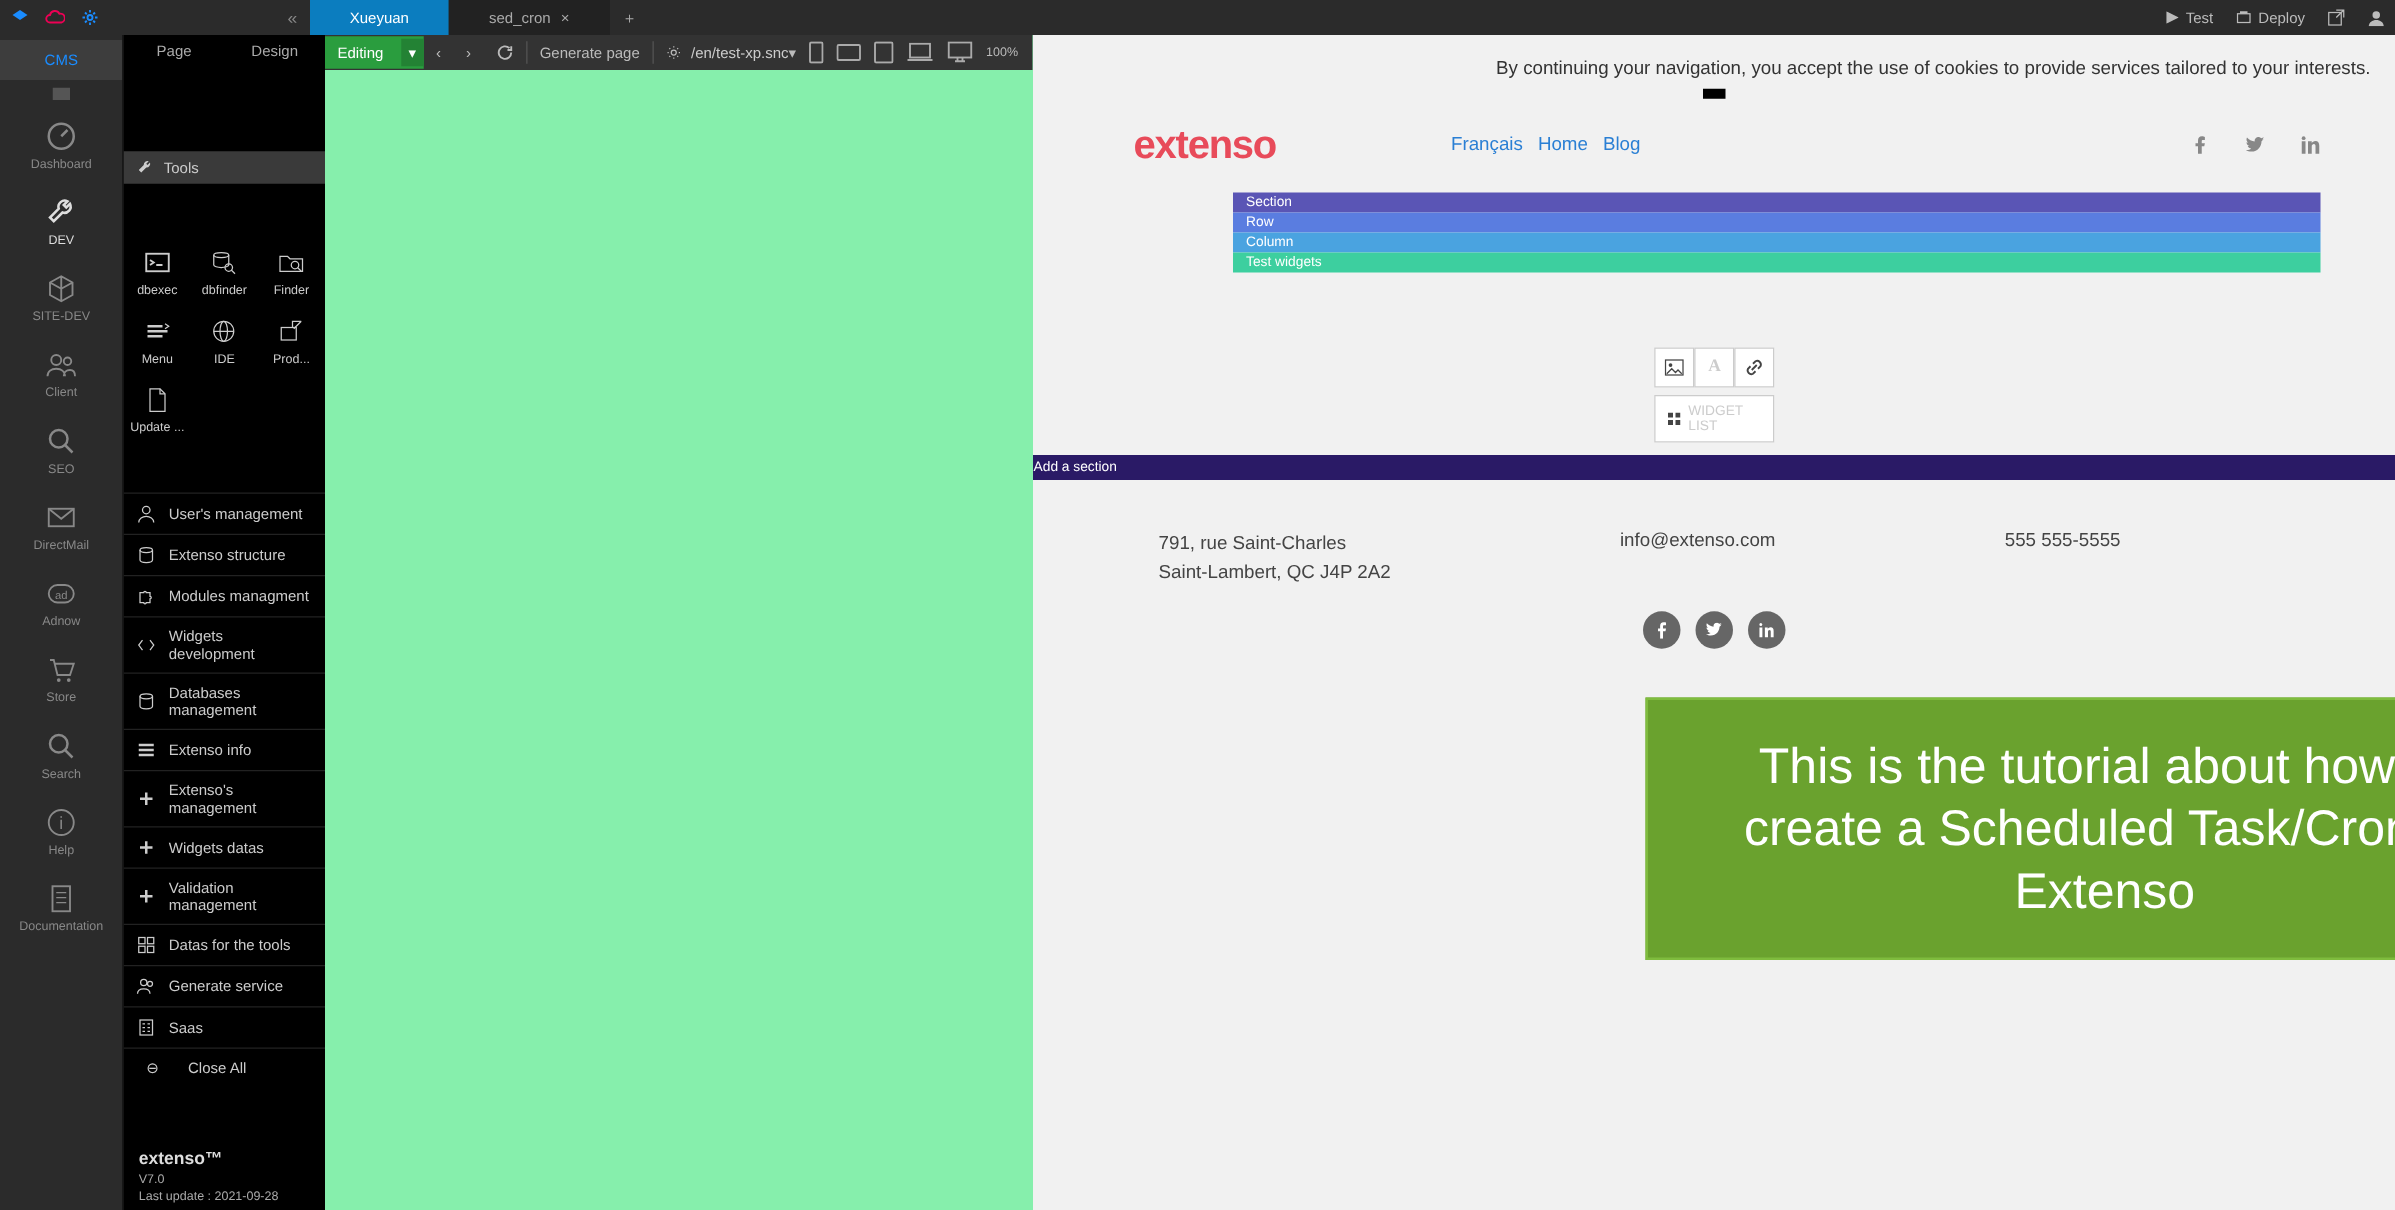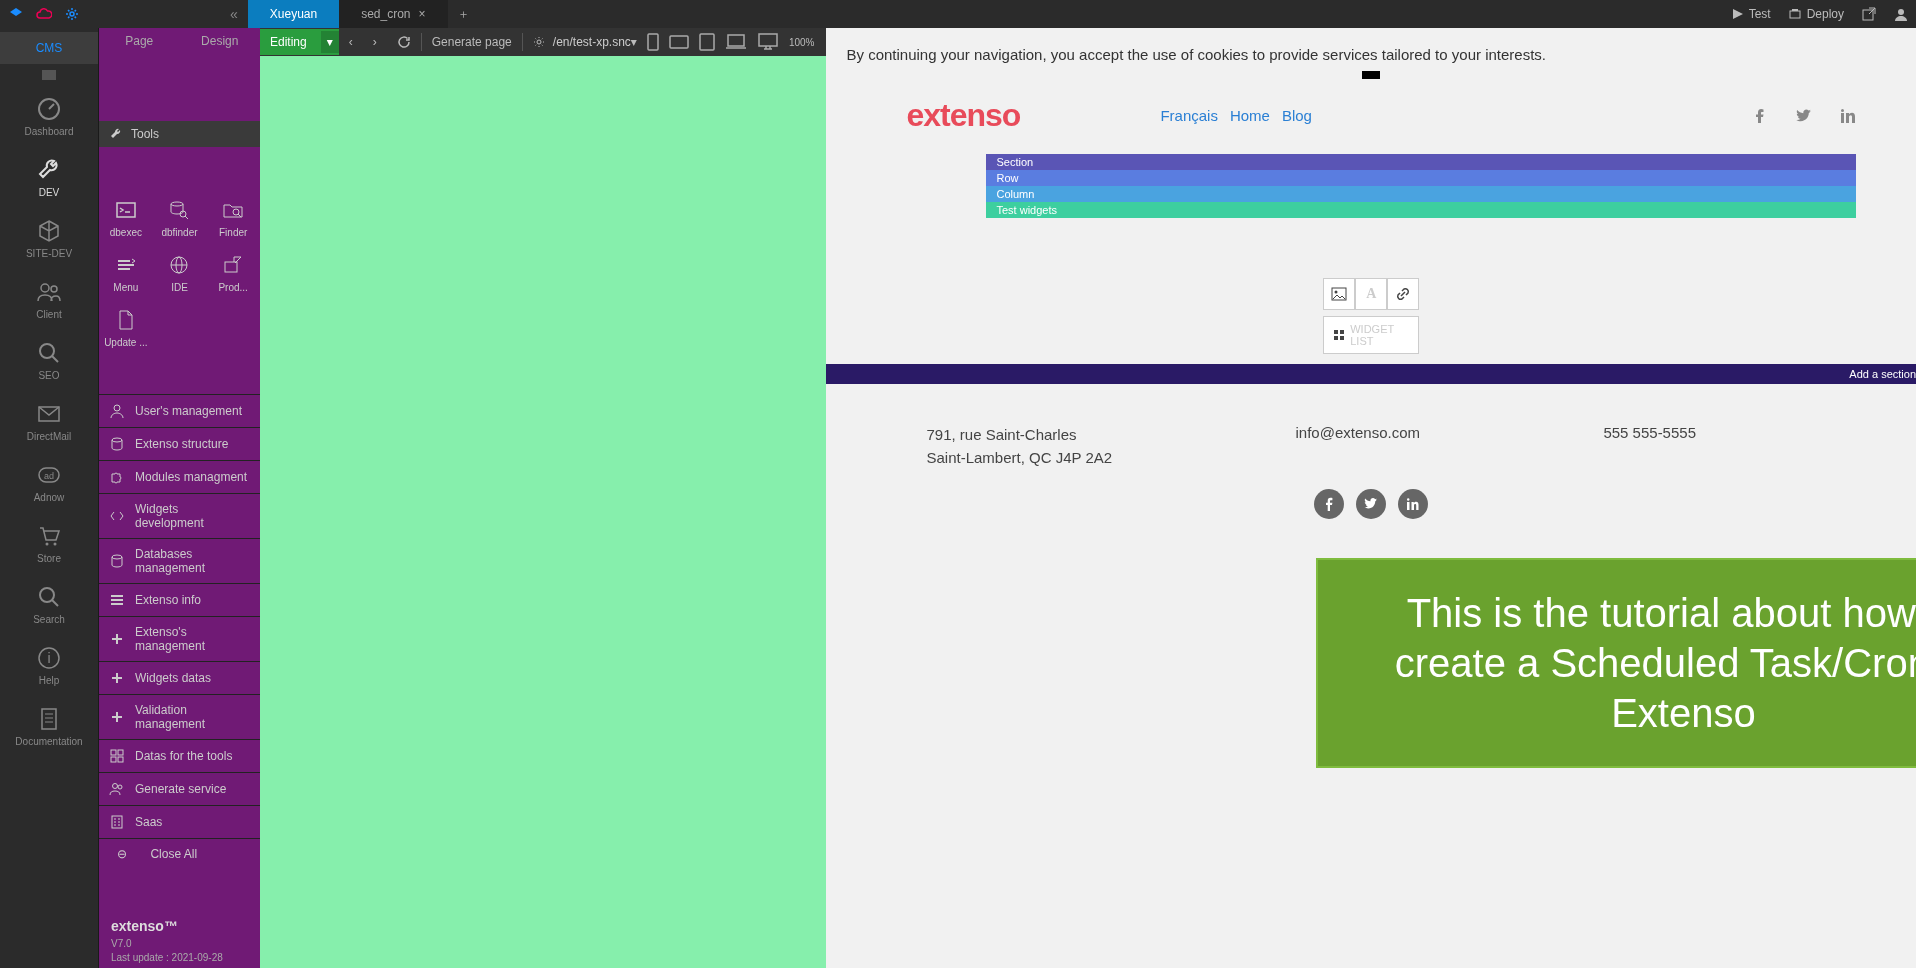--- a/index.html
+++ b/index.html
@@ -4,38 +4,38 @@
 <style>
 * { margin:0; padding:0; box-sizing:border-box; font-family:Arial,Helvetica,sans-serif; }
 body { background:#2b2b2b; color:#ccc; width:1916px; height:968px; overflow:hidden; }
 svg { display:block; }
 
 
 .topbar { height:28px; background:#2b2b2b; display:flex; align-items:center; padding:0 8px; font-size:12px; }
 .topbar .tb-left { display:flex; align-items:center; gap:12px; }
 .topbar .tb-left .ico { width:16px; height:16px; display:flex; align-items:center; justify-content:center; }
 .topbar .tabs { display:flex; margin-left:200px; }
-.topbar .tab { padding:6px 22px; background:#222; color:#aaa; display:flex; align-items:center; gap:8px; font-size:12px; cursor:pointer; }
+.topbar .tab { padding:6px 32px; background:#222; color:#aaa; display:flex; align-items:center; gap:8px; font-size:12px; cursor:pointer; }
 .topbar .tab.active { background:#0b7dbf; color:#fff; }
 .topbar .tab .close { font-size:12px; }
 .topbar .plus { padding:6px 10px; color:#aaa; cursor:pointer; }
 .topbar .tb-right { margin-left:auto; display:flex; align-items:center; gap:18px; color:#bbb; }
 .topbar .tb-right .btn { display:flex; align-items:center; gap:6px; cursor:pointer; }
 
 
 .leftrail { position:absolute; top:28px; left:0; width:98px; bottom:0; background:#2b2b2b; display:flex; flex-direction:column; align-items:center; padding-top:4px; }
 .leftrail .seg { height:32px; width:100%; display:flex; align-items:center; justify-content:center; background:#2b2b2b; color:#1a8cff; font-size:12px; cursor:pointer; }
 .leftrail .seg.active { background:#3d3d3d; color:#1a8cff; }
 .leftrail .small-ico { width:100%; height:22px; display:flex; align-items:center; justify-content:center; }
 .railitem { width:100%; display:flex; flex-direction:column; align-items:center; padding:10px 0; color:#888; font-size:10px; cursor:pointer; }
 .railitem.active { color:#ddd; }
 .railitem .ri-ico { width:26px; height:26px; margin-bottom:4px; }
 
 
-.toolscol { position:absolute; top:28px; left:98px; width:162px; bottom:0; background:#701a75; border-left:1px solid #1a1a1a; display:flex; flex-direction:column;gap:38px; }
+.toolscol { position:absolute; top:28px; left:98px; width:162px; bottom:0; background:#000000; border-left:1px solid #1a1a1a; display:flex; flex-direction:column;gap:38px; }
 .toolscol .subtabs { height:28px; display:flex; align-items:center; }
 .toolscol .subtabs .st { flex:1; text-align:center; font-size:12px; color:#aaa; padding:6px 0; cursor:pointer; }
 .toolshdr { background:#3a3a3a; padding:6px 10px; font-size:12px; display:flex; align-items:center; gap:8px;margin-top:29px; }
 .toolgrid { display:grid; grid-template-columns:repeat(3,1fr); padding:6px 0 0 0; }
 .toolcell { display:flex; flex-direction:column; align-items:center; padding:8px 0; font-size:10px; color:#ccc; cursor:pointer; }
 .toolcell .tc-ico { width:22px; height:22px; margin-bottom:6px; }
 .menulist { display:flex; flex-direction:column; }
 .mitem { display:flex; align-items:center; gap:10px; padding:8px 10px; font-size:12px; color:#ccc; cursor:pointer; border-top:1px solid #222; }
 .mitem .mi-ico { width:16px; height:16px; flex-shrink:0; }
 .brandfoot { margin-top:auto; padding:10px 12px; color:#aaa; font-size:10px; line-height:1.4; }
@@ -46,41 +46,41 @@
 .maintoolbar { height:28px; background:#333; display:flex; align-items:center; font-size:12px; color:#bbb; }
 .editing { background:#2a9d3e; color:#fff; padding:6px 10px; display:flex; align-items:center; gap:8px; }
 .editing .chev { background:#238234; padding:4px 6px; margin:-6px -10px -6px 6px; }
 .mt-ico { padding:0 10px; cursor:pointer; }
 .mt-sep { width:1px; height:18px; background:#555; }
 .mt-input { flex:0 0 auto; display:flex; align-items:center; gap:8px; padding-left:10px; }
 .mt-path { color:#ccc; }
 .mt-right { margin-left:auto; display:flex; align-items:center; gap:10px; padding-right:12px; }
 
 .canvas { flex:1; background:#f1f1f1; overflow:auto; position:relative; }
-.cookie { text-align:left; padding:18px 20px 8px; color:#333; font-size:15px; }
+.cookie { text-align:right; padding:18px 20px 8px; color:#333; font-size:15px; }
 .blackbar { width:18px; height:8px; background:#000; margin:8px auto 0; }
 .siteheader { display:flex; align-items:center; padding:10px 60px 20px 80px; }
 .logo { color:#e84b5a; font-weight:bold; font-size:32px; letter-spacing:-1px; }
 .navlinks { margin-left:140px; display:flex; gap:12px; font-size:15px; }
 .navlinks a { color:#2a7fd4; text-decoration:none; }
 .social-top { margin-left:auto; display:flex; gap:28px; color:#888; }
 
 .layoutbars { margin:0 60px 0 160px; }
 .bar { padding:2px 10px; font-size:11px; color:#fff; }
 .bar.section { background:#5a55b5; }
 .bar.row     { background:#5a7de0; }
 .bar.col     { background:#4aa3e0; }
 .bar.test    { background:#3dcf9f; }
 
 .widgetzone { margin:60px auto 10px; width:96px; display:flex; flex-direction:column; gap:6px; align-items:center; }
 .wrow { display:flex; gap:0; }
 .wbtn { width:32px; height:32px; border:1px solid #ccc; background:#fff; display:flex; align-items:center; justify-content:center; font-size:14px; cursor:pointer; }
 .wlist { border:1px solid #ccc; background:#fff; padding:6px 10px; font-size:11px; display:flex; align-items:center; gap:6px; cursor:pointer; }
 
-.addsection { background:#2a1a66; color:#fff; text-align:right; font-size:11px; padding:4px 0; cursor:pointer; }
+.addsection { background:#2a1a66; color:#fff; text-align:left; font-size:11px; padding:4px 0; cursor:pointer; }
 
 .footerinfo { display:flex; justify-content:space-between; padding:40px 220px 20px 100px; color:#444; font-size:15px; }
 .footerinfo .col1 { line-height:1.5; }
 .footsocial { display:flex; justify-content:center; gap:12px; padding:0 0 30px; }
 .circ { width:30px; height:30px; border-radius:50%; background:#666; display:flex; align-items:center; justify-content:center; color:#fff; }
 
 .tutorial { position:absolute; left:490px; top:530px; width:734px; background:#6aa22e; border:2px solid #7fbc3e; color:#fff; padding:28px 40px; font-size:40px; line-height:1.25; text-align:center; }
 </style>
 </head>
 <body>

